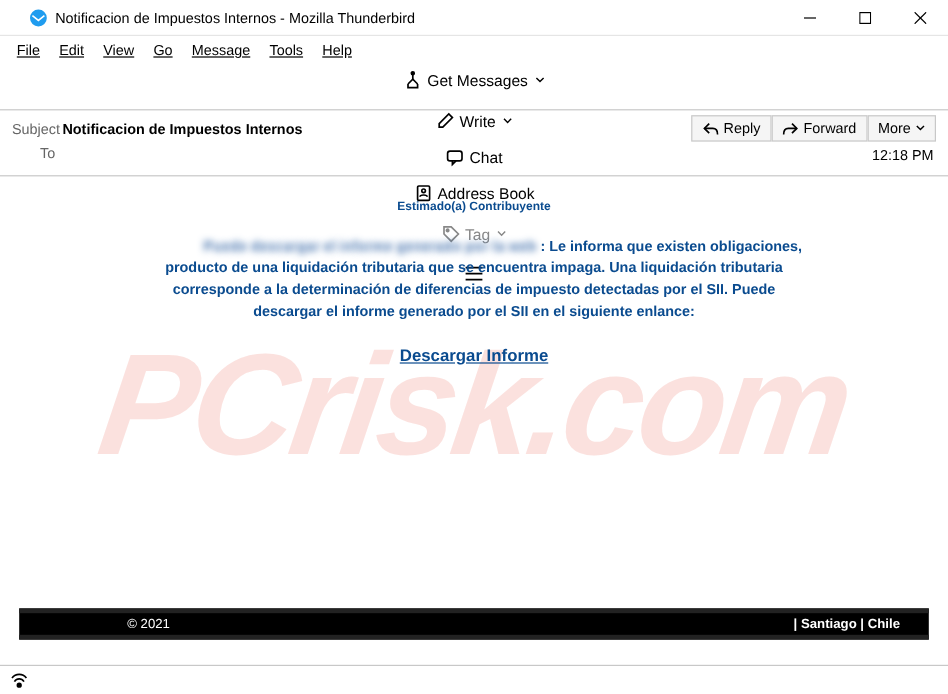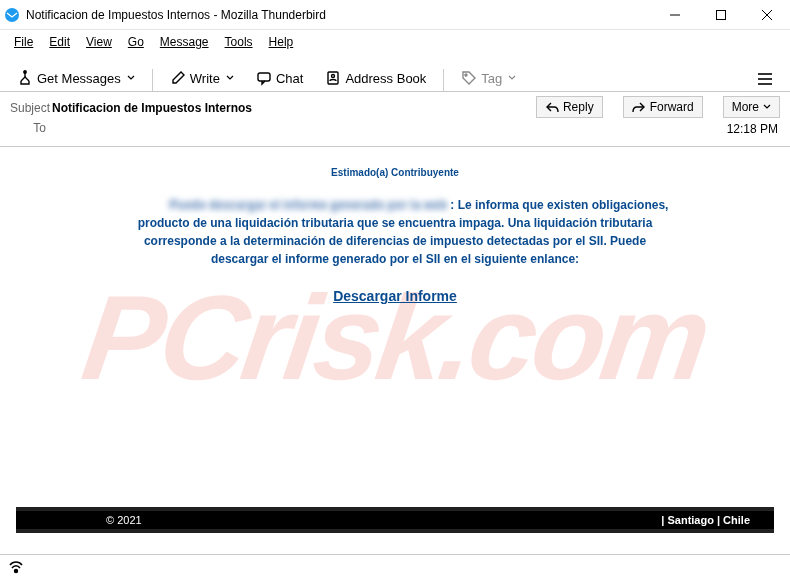--- a/index.html
+++ b/index.html
@@ -1,40 +1,40 @@
 <!DOCTYPE html>
 <html><head>
 <meta charset="utf-8">
 <style>
 * { margin: 0; padding: 0; box-sizing: border-box; font-family: "Segoe UI", Tahoma, sans-serif; }
 body { background: #fff; width: 790px; height: 578px; overflow: hidden; position: relative; }
 
-.titlebar { height: 30px; background: #fff; border-bottom: 1px solid #e5e5e5; display: flex; align-items: center; padding-left: 4px; }
+.titlebar { height: 30px; background: #fff; border-bottom: 1px solid #e5e5e5; display: flex; align-items: center; padding-left: 24px; }
 .titlebar .app-icon { width: 16px; height: 16px; margin-right: 6px; }
 .titlebar .title { font-size: 12px; color: #000; flex: 1; }
 .titlebar .win-controls { display: flex; }
 .titlebar .win-btn { width: 46px; height: 30px; display: flex; align-items: center; justify-content: center; }
 .titlebar .win-btn svg { stroke: #000; }
 
 .menubar { height: 24px; display: flex; align-items: center; padding: 0 8px; gap: 4px; font-size: 12px; }
 .menubar .menu-item { padding: 2px 6px; cursor: default; text-align: center; }
 .menubar .menu-item .ul { text-decoration: underline; }
 
-.toolbar { height: 38px; border-bottom: 1px solid #c8c8c8; display: flex; align-items: flex-end; padding: 0 8px; gap: 4px; }
+.toolbar { height: 38px; border-bottom: 1px solid #c8c8c8; display: flex; align-items: center; padding: 0 8px; gap: 4px; flex-direction: column; }
 .tool-btn { display: flex; align-items: center; gap: 4px; padding: 4px 8px; font-size: 13px; border: 1px solid transparent; border-radius: 2px; cursor: default; }
 .tool-btn .caret { margin-left: 2px; }
 .toolbar .sep { width: 1px; height: 22px; background: #ccc; margin: 0 4px; }
 .toolbar .spacer { flex: 1; }
 .hamburger { padding: 4px 8px; }
 
 .header-pane { border-bottom: 1px solid #c8c8c8; padding: 6px 10px 8px 10px; font-size: 12px; position: relative; }
 .header-row { display: flex; align-items: center; min-height: 20px; }
 .header-label { width: 42px; color: #666; text-align: left; }
 .header-value { font-weight: 600; color: #000; }
-.header-actions { position: absolute; right: 10px; top: 4px; display: flex; gap: 20px; }
+.header-actions { position: absolute; right: 10px; top: 4px; display: flex; gap: 0; }
 .hdr-btn { display: flex; align-items: center; gap: 4px; padding: 3px 8px; font-size: 12px; background: #f5f5f5; border: 1px solid #c8c8c8; cursor: default; }
 .time { position: absolute; right: 12px; top: 30px; font-size: 12px; color: #000; }
 
 .message-body { position: relative; padding: 20px 30px 0 30px; height: 380px; }
 .watermark { position: absolute; inset: 0; display: flex; align-items: center; justify-content: center; pointer-events: none; }
 .watermark-text { font-size: 120px; font-weight: 700; font-style: italic; color: rgba(244,168,160,0.35); transform: skewX(-8deg); letter-spacing: -4px; }
 .msg-content { position: relative; text-align: center; max-width: 560px; margin: 0 auto; }
 .msg-heading { color: #0a4b8f; font-weight: 700; font-size: 10px; margin-bottom: 18px; }
 .msg-para { color: #0a4b8f; font-weight: 600; font-size: 12px; line-height: 1.5; }
 .blur-text { color: transparent; text-shadow: 0 0 6px #3a6aa8; padding-left: 48px; }

